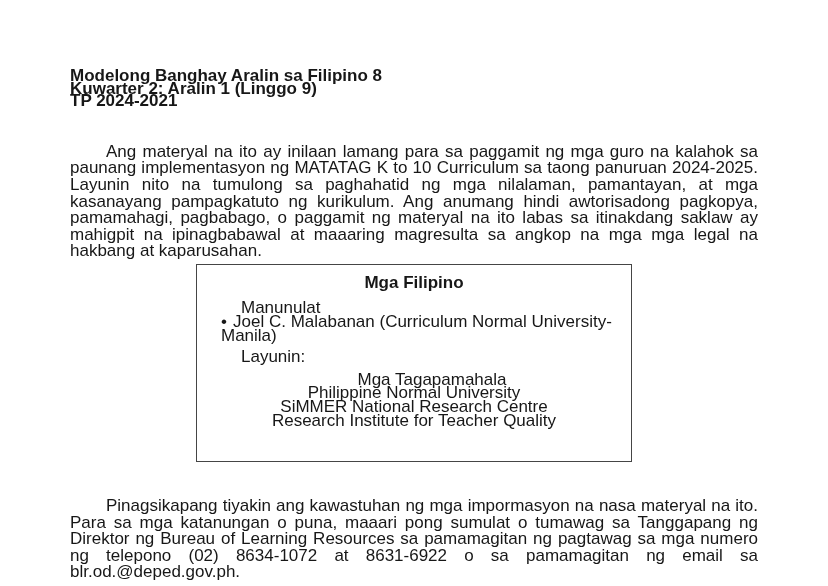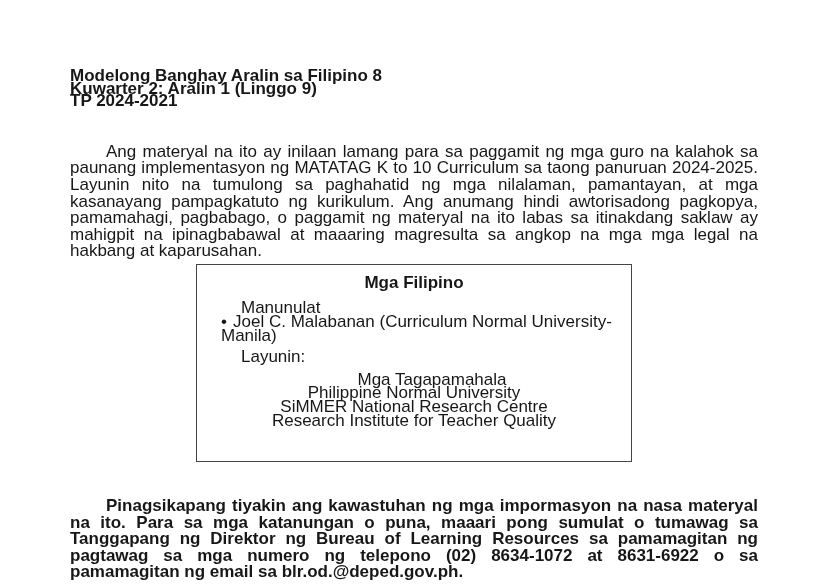--- a/index.html
+++ b/index.html
@@ -25,21 +25,21 @@
     line-height: 12.6px;
   }
   .para {
     margin: 0;
     text-align: justify;
     line-height: 16.6px;
   }
   .para.indent { text-indent: 36px; margin-top: 36px; }
   .para-copyright { margin-top: 12px; }
   .para-attribution { margin-top: 11px; }
-  .para-contact { margin-top: 25px; text-indent: 33px; font-weight: bold; }
+  .para-contact { margin-top: 25px; text-indent: 33px; }
   .credits-box {
     width: 436px;
     height: 198px;
     margin: 4px auto 0 auto;
     border: 1px solid #454545;
     padding: 11px 8px 0 8px;
   }
   .box-title {
     font-weight: bold;
     text-align: center;

